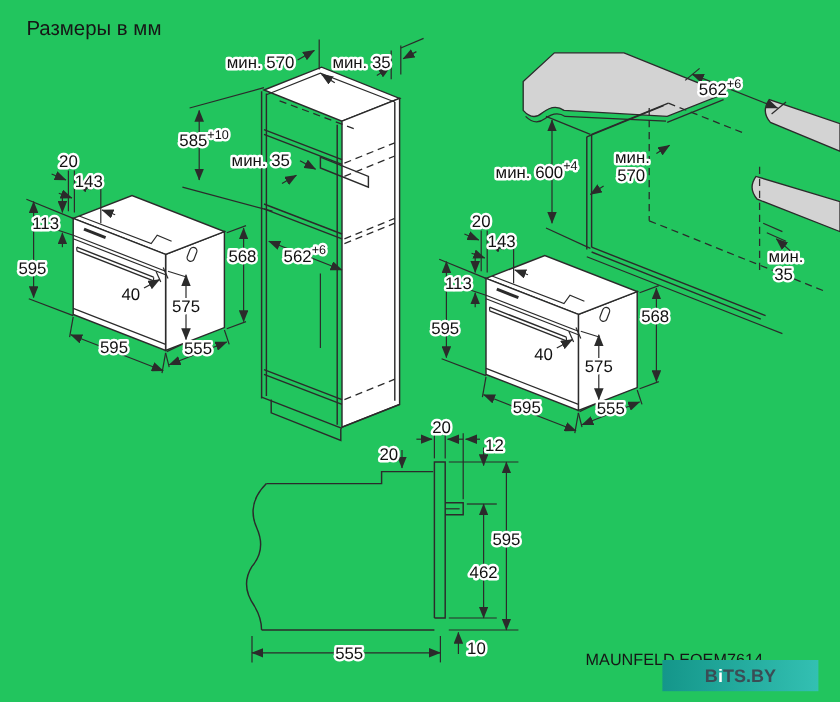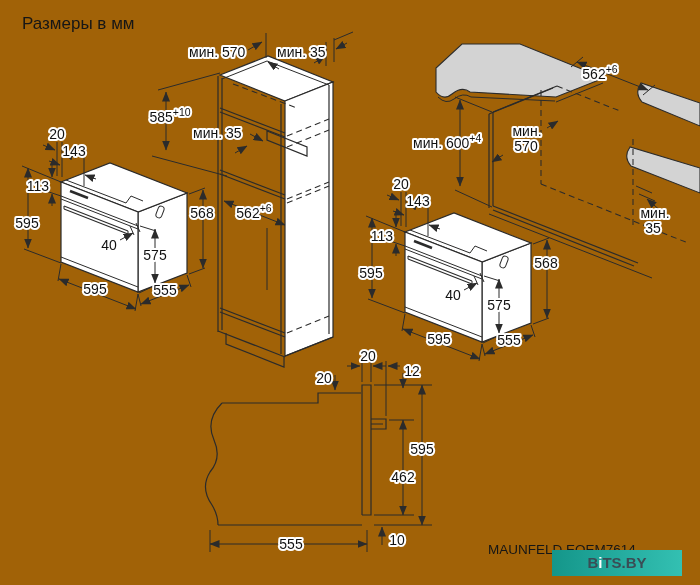--- a/index.html
+++ b/index.html
@@ -1,16 +1,16 @@
 <!DOCTYPE html>
 <html><head>
 <meta charset="utf-8">
 <style>
   html,body{margin:0;padding:0;background:#fff;}
-  .stage{position:relative;width:700px;height:585px;background:#a16207;overflow:hidden;
+  .stage{position:relative;width:700px;height:585px;background:#22c55e;overflow:hidden;
          font-family:"Liberation Sans",sans-serif;}
   svg{display:block;}
   .ln{stroke:#2b2b2b;stroke-width:1.2;fill:none;}
   .thin{stroke:#2b2b2b;stroke-width:1;fill:none;}
   .dash{stroke:#2b2b2b;stroke-width:1.05;fill:none;stroke-dasharray:6 4;}
   .face{fill:#ffffff;stroke:#2b2b2b;stroke-width:1.2;}
   .gray{fill:#d3d3d3;stroke:#2b2b2b;stroke-width:1.1;}
   .dim{stroke:#2b2b2b;stroke-width:1;fill:none;}
   .dt{font-family:"Liberation Sans",sans-serif;font-size:14px;fill:#111;
       stroke:#fff;stroke-width:4px;paint-order:stroke;stroke-linejoin:round;}

